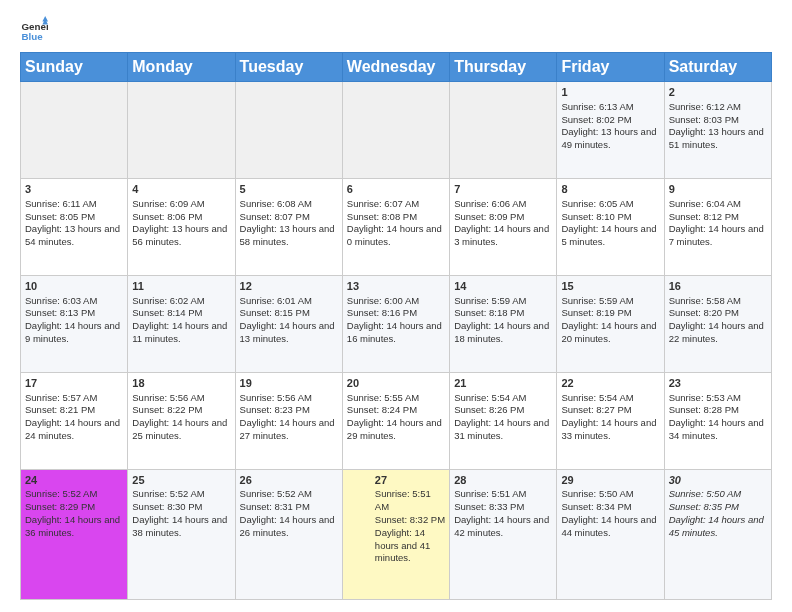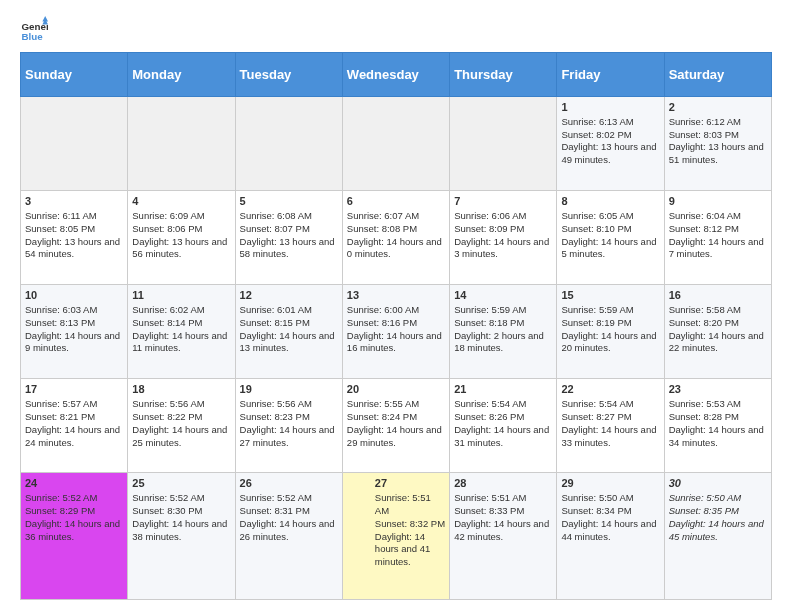--- a/index.html
+++ b/index.html
@@ -47,23 +47,23 @@
     }
     .calendar {
       flex: 1;
       border-collapse: collapse;
       width: 100%;
       table-layout: fixed;
     }
     .calendar thead tr th {
       background: #4a90d9;
       color: #fff;
-      font-size: 13px;
+      font-size: 16px;
       font-weight: bold;
-      padding: 14px 4px;
+      padding: 5px 4px;
       text-align: left;
       border: 1px solid #3a80c9;
     }
     .calendar tbody tr td {
       border: 1px solid #ccc;
       vertical-align: top;
       padding: 3px 4px;
       font-size: 9.5px;
       color: #333;
       line-height: 1.35;
@@ -206,21 +206,21 @@
           <td style="background: rgb(245, 247, 250);">
             <span class="day-num">13</span>
             <div>Sunrise: 6:00 AM</div>
             <div>Sunset: 8:16 PM</div>
             <div>Daylight: 14 hours and 16 minutes.</div>
           </td>
           <td style="background: rgb(245, 247, 250); margin-left: 8px;">
             <span class="day-num">14</span>
             <div>Sunrise: 5:59 AM</div>
             <div>Sunset: 8:18 PM</div>
-            <div>Daylight: 2 hours and 18 minutes.</div>
+            <div>Daylight: 14 hours and 18 minutes.</div>
           </td>
           <td style="background: rgb(245, 247, 250);">
             <span class="day-num">15</span>
             <div>Sunrise: 5:59 AM</div>
             <div>Sunset: 8:19 PM</div>
             <div>Daylight: 14 hours and 20 minutes.</div>
           </td>
           <td style="background: rgb(245, 247, 250);">
             <span class="day-num">16</span>
             <div>Sunrise: 5:58 AM</div>

